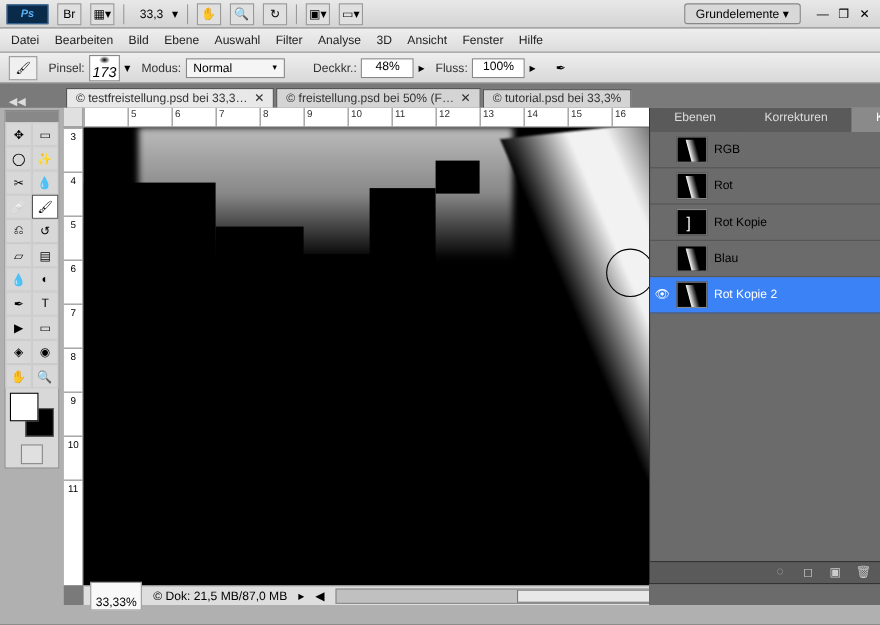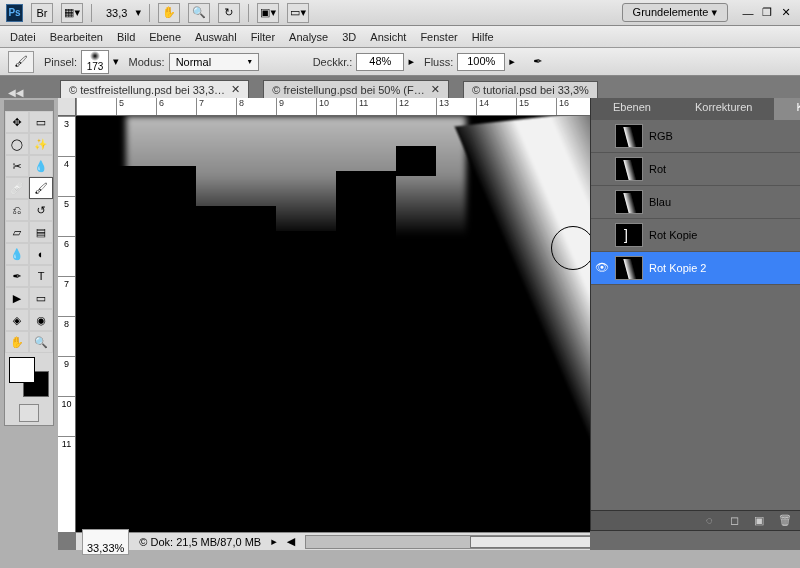--- a/index.html
+++ b/index.html
@@ -1,42 +1,42 @@
 <!DOCTYPE html>
 <html><head>
 <meta charset="utf-8">
 <style>
 * { margin:0; padding:0; box-sizing:border-box; font-family:Tahoma,Arial,sans-serif; font-size:11px; }
 body { width:800px; height:568px; background:#b0b0b0; overflow:hidden; position:relative; }
 .topbar { height:26px; background:linear-gradient(#e8e8e8,#d4d4d4); border-bottom:1px solid #888; display:flex; align-items:center; padding:0 6px; gap:8px; }
-.ps-icon { width:17px; height:18px; background:#0a2a4a; border:1px solid #3a6a9a; display:flex; align-items:center; justify-content:center; color:#5aaff5; font-weight:bold; font-size:10px; }
+.ps-icon { width:38px; height:18px; background:#0a2a4a; border:1px solid #3a6a9a; display:flex; align-items:center; justify-content:center; color:#5aaff5; font-weight:bold; font-size:10px;font-style:italic; }
 .tb-btn { width:22px; height:20px; background:#e0e0e0; border:1px solid #999; display:flex; align-items:center; justify-content:center; cursor:pointer; }
 .tb-sep { width:1px; height:18px; background:#999; }
 .zoom-label { margin-left:6px; }
 .workspace { margin-left:auto; display:flex; align-items:center; gap:4px; }
 .ws-pill { background:#d8d8d8; border:1px solid #888; padding:2px 10px; border-radius:3px; }
 .win-btns { display:flex; gap:3px; margin-left:8px; }
 .win-btn { width:16px; height:14px; display:flex; align-items:center; justify-content:center; cursor:pointer; }
 
 .menubar { height:22px; background:linear-gradient(#eee,#dcdcdc); border-bottom:1px solid #999; display:flex; align-items:center; padding:0 10px; gap:14px; }
 .menu-item { cursor:pointer; color:#222; }
 
 .optionbar { height:28px; background:linear-gradient(#eee,#d8d8d8); border-bottom:1px solid #888; display:flex; align-items:center; padding:0 8px; gap:10px; }
 .opt-tool { width:26px; height:22px; background:#f0f0f0; border:1px solid #999; display:flex; align-items:center; justify-content:center; }
 .opt-group { display:flex; align-items:center; gap:4px; }
 .opt-label { color:#333; }
 .opt-field { background:#fff; border:1px solid #888; padding:1px 4px; height:18px; min-width:48px;text-align:center; }
 .opt-drop { background:#f5f5f5; border:1px solid #888; padding:1px 6px; height:18px; min-width:90px; display:flex; align-items:center; justify-content:space-between; }
 .opt-arrow { font-size:8px; }
 .brush-preview { width:28px; height:24px; background:#fff; border:1px solid #888; display:flex; flex-direction:column; align-items:center; justify-content:center; }
 .brush-dot { width:10px; height:10px; background:radial-gradient(#000,#00000000 70%); }
-.brush-size { font-size:10px; }
+.brush-size { font-size:13px;font-style:italic; }
 
 .tabsbar { height:22px; background:#7a7a7a; display:flex; align-items:flex-end; padding-left:60px; }
-.doc-tab { background:#d4d4d4; border:1px solid #555; border-bottom:none; padding:2px 8px; margin-right:14px; display:flex; align-items:center; gap:6px; color:#333; }
+.doc-tab { background:#d4d4d4; border:1px solid #555; border-bottom:none; padding:2px 8px; margin-right:2px; display:flex; align-items:center; gap:6px; color:#333; }
 .doc-tab.active { background:#e8e8e8; }
 .tab-close { cursor:pointer; }
 
 .toolbox { position:absolute; left:4px; top:100px; width:50px; background:#d8d8d8; border:1px solid #888; }
 .toolbox-head { height:10px; background:#888; }
 .tool-grid { display:grid; grid-template-columns:1fr 1fr; }
 .tool { width:24px; height:22px; border:1px solid #ccc; display:flex; align-items:center; justify-content:center; cursor:pointer; background:#d8d8d8; }
 .tool.sel { background:#fff; border:1px solid #555; }
 .swatch { width:40px; height:40px; margin:4px auto; position:relative; }
 .sw-fg { position:absolute; width:26px; height:26px; background:#fff; border:1px solid #000; top:0; left:0; z-index:2; }
@@ -130,21 +130,21 @@
     </div>
     <span>▾</span>
   </div>
   <div class="opt-group">
     <span class="opt-label">Modus:</span>
     <div class="opt-drop">
         <span>Normal</span>
         <span class="opt-arrow">▾</span>
       </div>
   </div>
-  <div class="opt-group" style="margin-left:44px">
+  <div class="opt-group" style="margin-left:16px">
     <span class="opt-label">Deckkr.:</span>
     <div class="opt-field">48%</div>
     <span>▸</span>
   </div>
   <div class="opt-group">
     <span class="opt-label">Fluss:</span>
     <div class="opt-field">100%</div>
     <span>▸</span>
   </div>
   <div class="opt-tool" style="border:none;background:none">✒</div>
@@ -265,27 +265,27 @@
         <div class="ch-thumb"></div>
         <span>RGB</span>
       </div>
     <div class="ch-row">
         <span class="eye"></span>
         <div class="ch-thumb"></div>
         <span>Rot</span>
       </div>
     <div class="ch-row">
         <span class="eye"></span>
-        <div class="ch-thumb"></div>
-        <span>Blau</span>
-      </div>
-    <div class="ch-row">
-        <span class="eye"></span>
         <div class="ch-thumb bracket"></div>
         <span>Rot Kopie</span>
+      </div>
+    <div class="ch-row">
+        <span class="eye"></span>
+        <div class="ch-thumb"></div>
+        <span>Blau</span>
       </div>
     <div class="ch-row sel">
         <span class="eye on"></span>
         <div class="ch-thumb"></div>
         <span>Rot Kopie 2</span>
       </div>
   </div>
   <div class="panel-foot">
     <span class="pf-btn">◌</span>
     <span class="pf-btn">◻</span>

